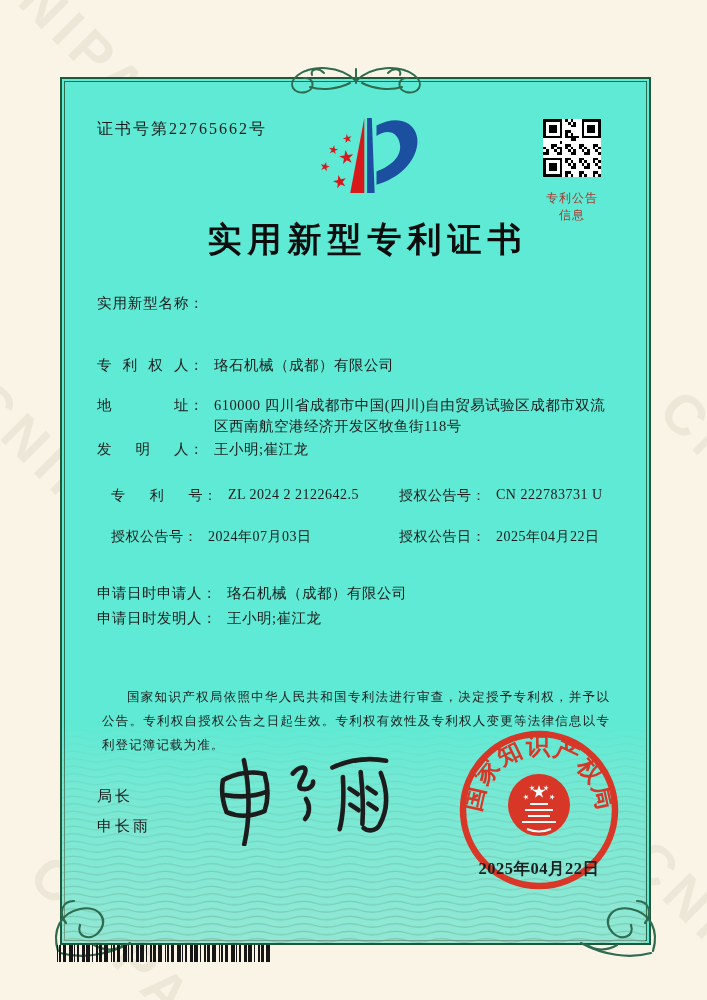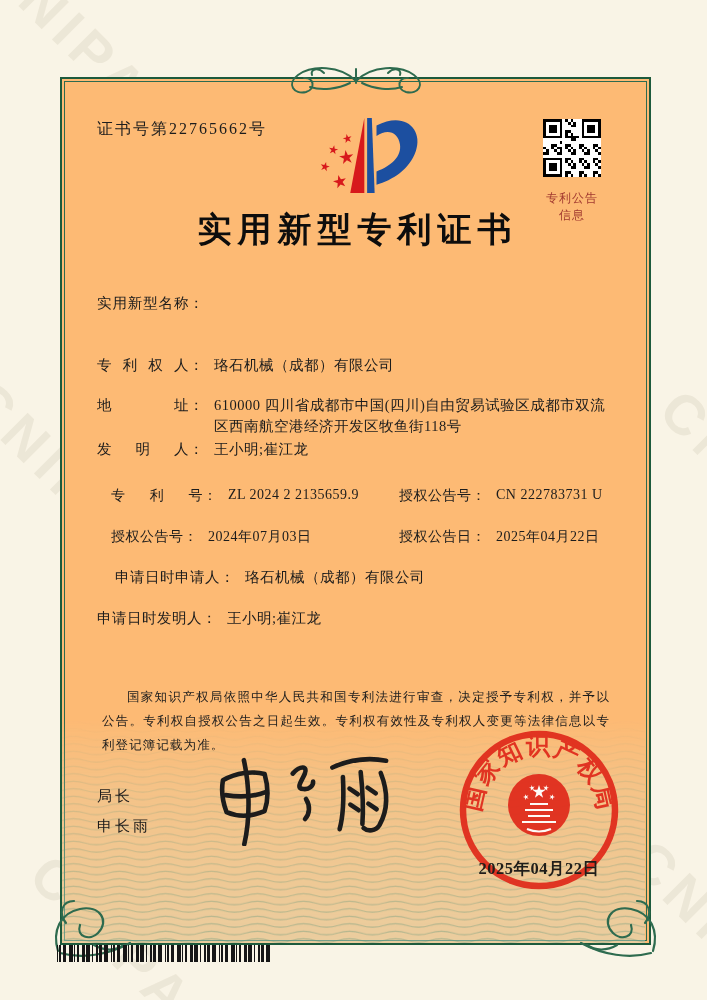--- a/index.html
+++ b/index.html
@@ -5,33 +5,33 @@
   html,body{margin:0;padding:0;}
   .page{position:relative;width:707px;height:1000px;background:#f9f4e6;overflow:hidden;
         font-family:"Liberation Serif",serif;color:#222;}
   
   .wm{position:absolute;font-family:"Liberation Sans",sans-serif;font-weight:bold;
       font-size:56px;letter-spacing:7px;color:#b3a98f;opacity:.17;transform:rotate(45deg);
       white-space:nowrap;pointer-events:none;}
   .wm.light{color:#cfd8c8;opacity:.45;}
   
   .frame{position:absolute;left:60px;top:77px;width:587px;height:864px;
-         border:2.5px solid #1d5a3c;background:#fdba74;}
+         border:2.5px solid #1d5a3c;background:#5eead4;}
   .frame::before{content:"";position:absolute;inset:2px;border:1px solid #2e6b4f;pointer-events:none;}
   .guilloche{position:absolute;left:0;right:0;bottom:0;height:224px;}
   .flourish-top{position:absolute;left:50%;top:-20px;transform:translateX(-50%);}
   .corner{position:absolute;bottom:-14px;}
   .corner.left{left:-12px;}
   .corner.right{right:-12px;transform:scaleX(-1);}
   
   .cert-no{position:absolute;left:35px;top:40px;font-size:16px;letter-spacing:2px;color:#1d1d1d;}
   .logo{position:absolute;left:232px;top:18px;}
   .qr-wrap{position:absolute;left:478px;top:40px;width:64px;text-align:center;}
   .qr-caption{display:block;margin-top:9px;font-size:12px;letter-spacing:1px;color:#a23a30;}
-  .title{position:absolute;left:0;top:126px;width:100%;margin:2px;text-align:center;
+  .title{position:absolute;left:0;top:126px;width:100%;margin:12px;text-align:center;
          font-size:34px;font-weight:bold;letter-spacing:6px;color:#0d0d0d;}
   
   .row{position:absolute;left:35px;width:520px;display:flex;font-size:14.5px;
        letter-spacing:.5px;color:#1c1c1c;line-height:21px;}
   .labwrap{flex:0 0 107px;display:flex;}
   .labwrap .jlab{display:inline-block;width:92px;text-align:justify;text-align-last:justify;}
   .val{flex:1;}
   .pair{position:absolute;left:49px;width:522px;display:flex;font-size:14px;
         letter-spacing:.5px;color:#1c1c1c;margin-top:6px;}
   .pair .cell-l{flex:0 0 288px;display:flex;}
@@ -271,21 +271,21 @@
         <span class="val">王小明;崔江龙</span>
     </div>
 
     <div class="pair" style="top:402px;">
       <span class="cell-l">
         <span class="labwrap">
             <span class="jlab">专利号</span>
             <span>：</span>
           </span>
         <span class="gap"></span>
-          <span class="val">ZL 2024 2 2135659.9</span>
+          <span class="val">ZL 2024 2 2122642.5</span>
       </span>
       <span class="cell-r">
         <span>授权公告号</span>
           <span>：</span>
         <span class="gap"></span>
           <span class="val">CN 222783731 U</span>
       </span>
     </div>
 
     <div class="pair" style="top:443px;">
@@ -296,21 +296,21 @@
           <span class="val">2024年07月03日</span>
       </span>
       <span class="cell-r">
         <span>授权公告日</span>
           <span>：</span>
         <span class="gap"></span>
           <span class="val">2025年04月22日</span>
       </span>
     </div>
 
-    <div class="row" style="top:488px;margin-left:18px;">
+    <div class="row" style="top:504px;">
       <span>申请日时申请人</span>
         <span>：</span>
       <span class="gap"></span>
         <span class="val">珞石机械（成都）有限公司</span>
     </div>
 
     <div class="row" style="top:529px;">
       <span>申请日时发明人</span>
         <span>：</span>
       <span class="gap"></span>

